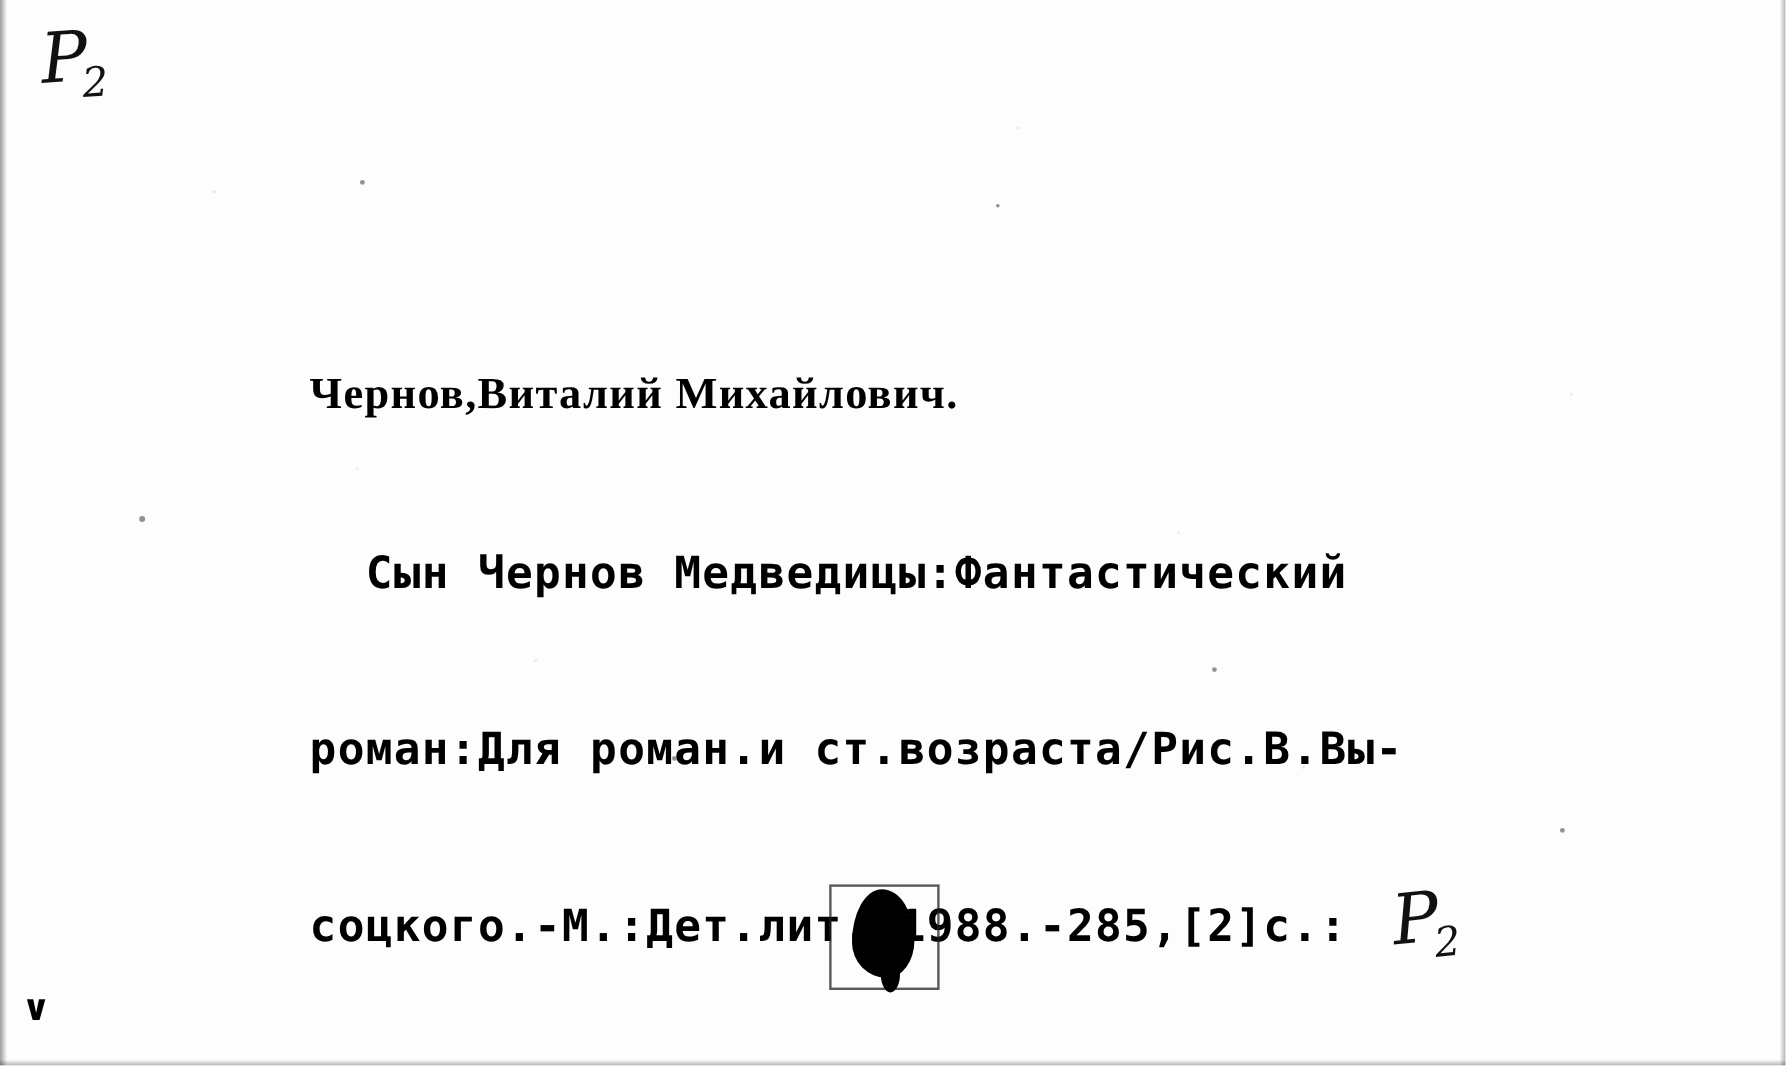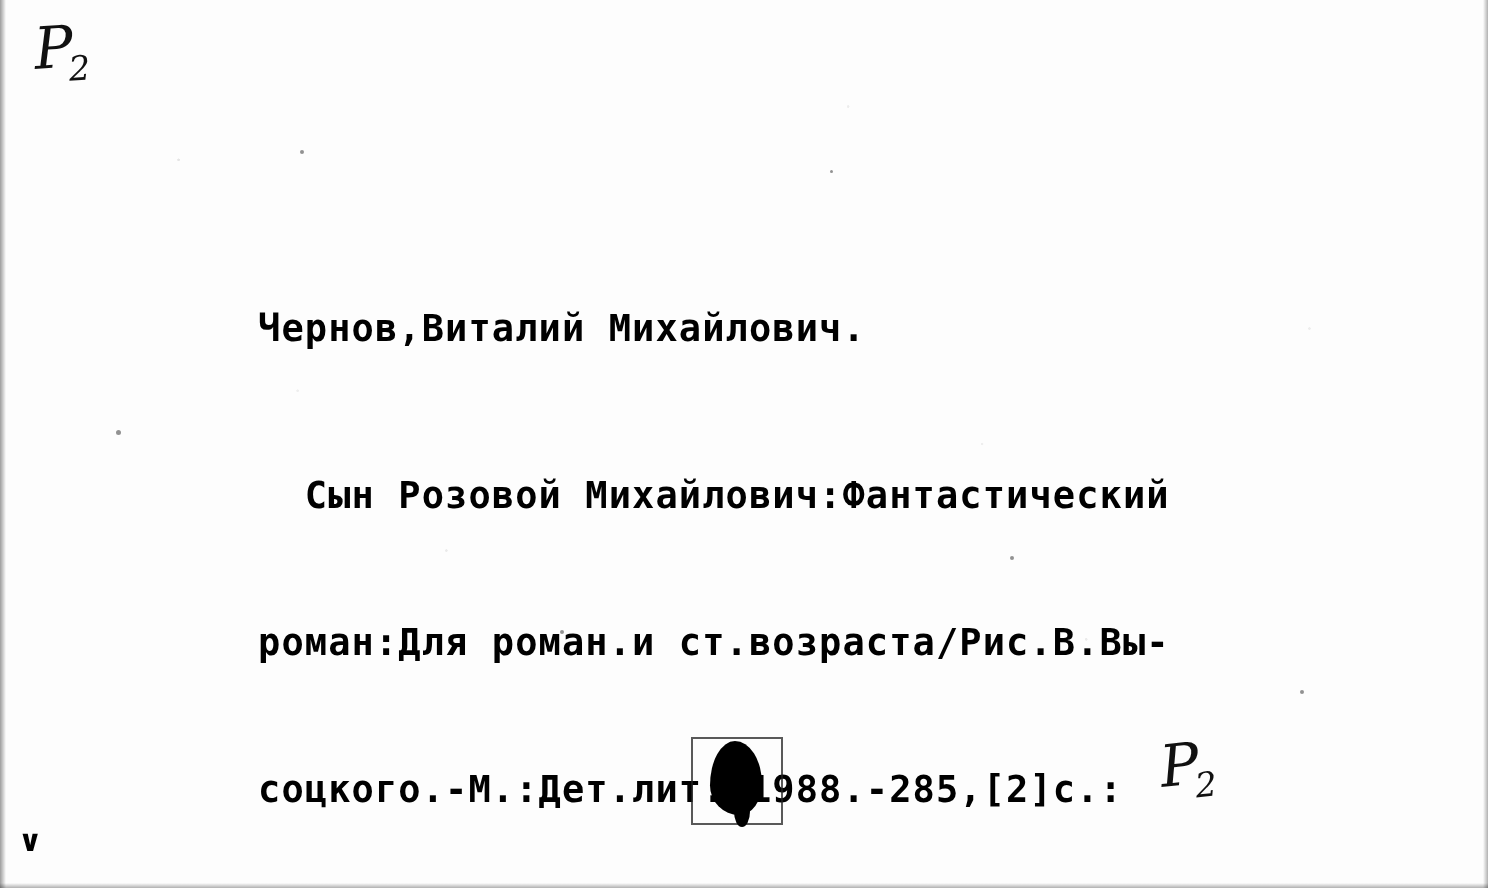--- a/index.html
+++ b/index.html
@@ -106,22 +106,23 @@
     font-weight: 700;
     color: #000000;
     white-space: pre;
   }
   .entry .line {
     display: block;
     white-space: pre;
   }
   .entry .heading {
     display: block;
-    margin-bottom: 20px;
+    margin-bottom: 2px;
     white-space: pre;
+    font-family: Liberation Serif, serif;
   }
 
   
   .blot {
     position: absolute;
     left: 688px;
     top: 733px;
     width: 98px;
     height: 98px;
   }
@@ -184,21 +185,21 @@
   <div class="speck" style="left:1300px; top:690px;  width:4px;  height:4px;"></div>
   <div class="speck" style="left:300px;  top:150px;  width:4px;  height:4px;"></div>
   <div class="speck" style="left:830px;  top:170px;  width:3px;  height:3px;"></div>
 
   <div class="handmark" id="mark-top-left">
     <span class="big">Р</span><span class="sub">2</span>
   </div>
 
   <div class="entry">
     <span class="heading">Чернов,Виталий Михайлович.</span>
-    <span class="line">  Сын Розовой Михайлович:Фантастический</span>
+    <span class="line">  Сын Чернов Медведицы:Фантастический</span>
     <span class="line">роман:Для роман.и ст.возраста/Рис.В.Вы-</span>
     <span class="line">соцкого.-М.:Дет.лит.,1988.-285,[2]с.:</span>
     
     
   </div>
 
   <div class="blot">
     <div class="frame"></div>
     <div class="drop"></div>
     <div class="tail"></div>

